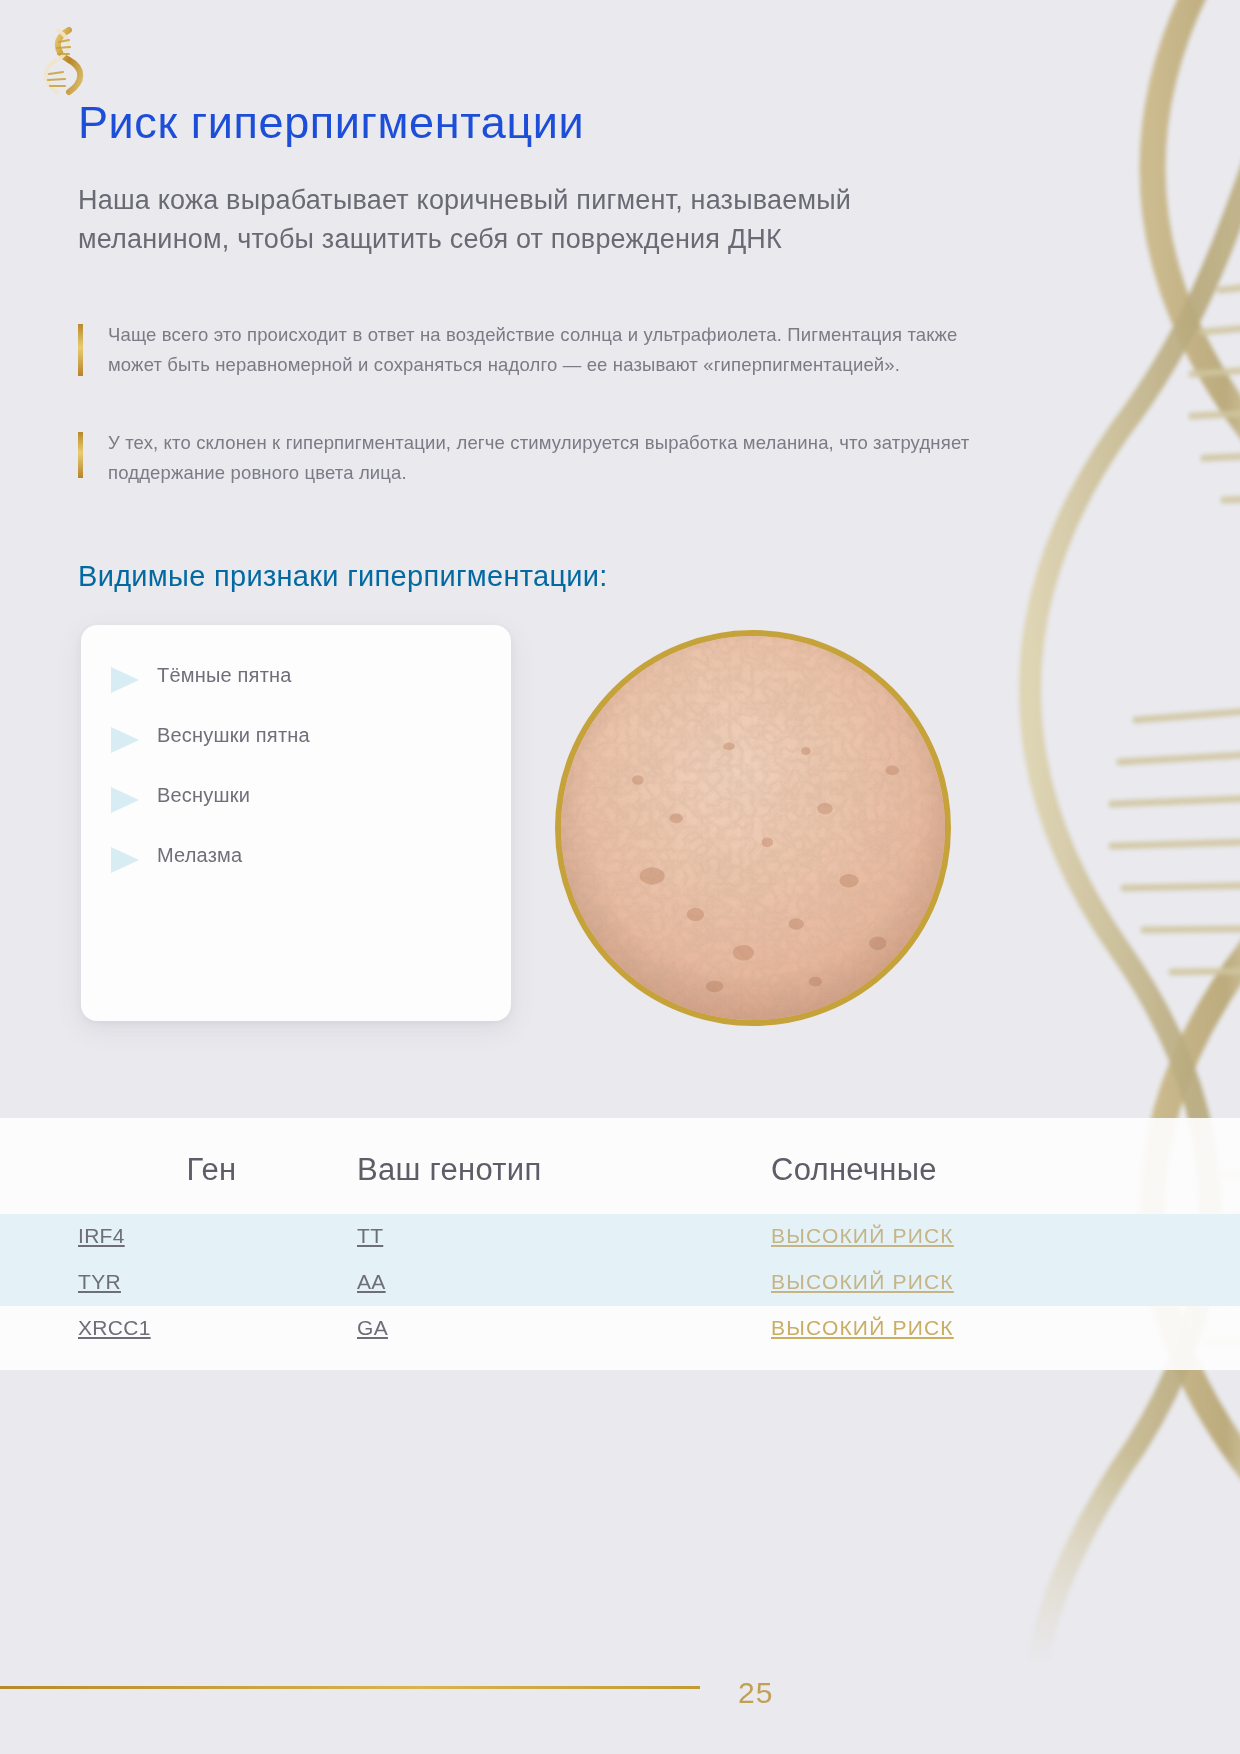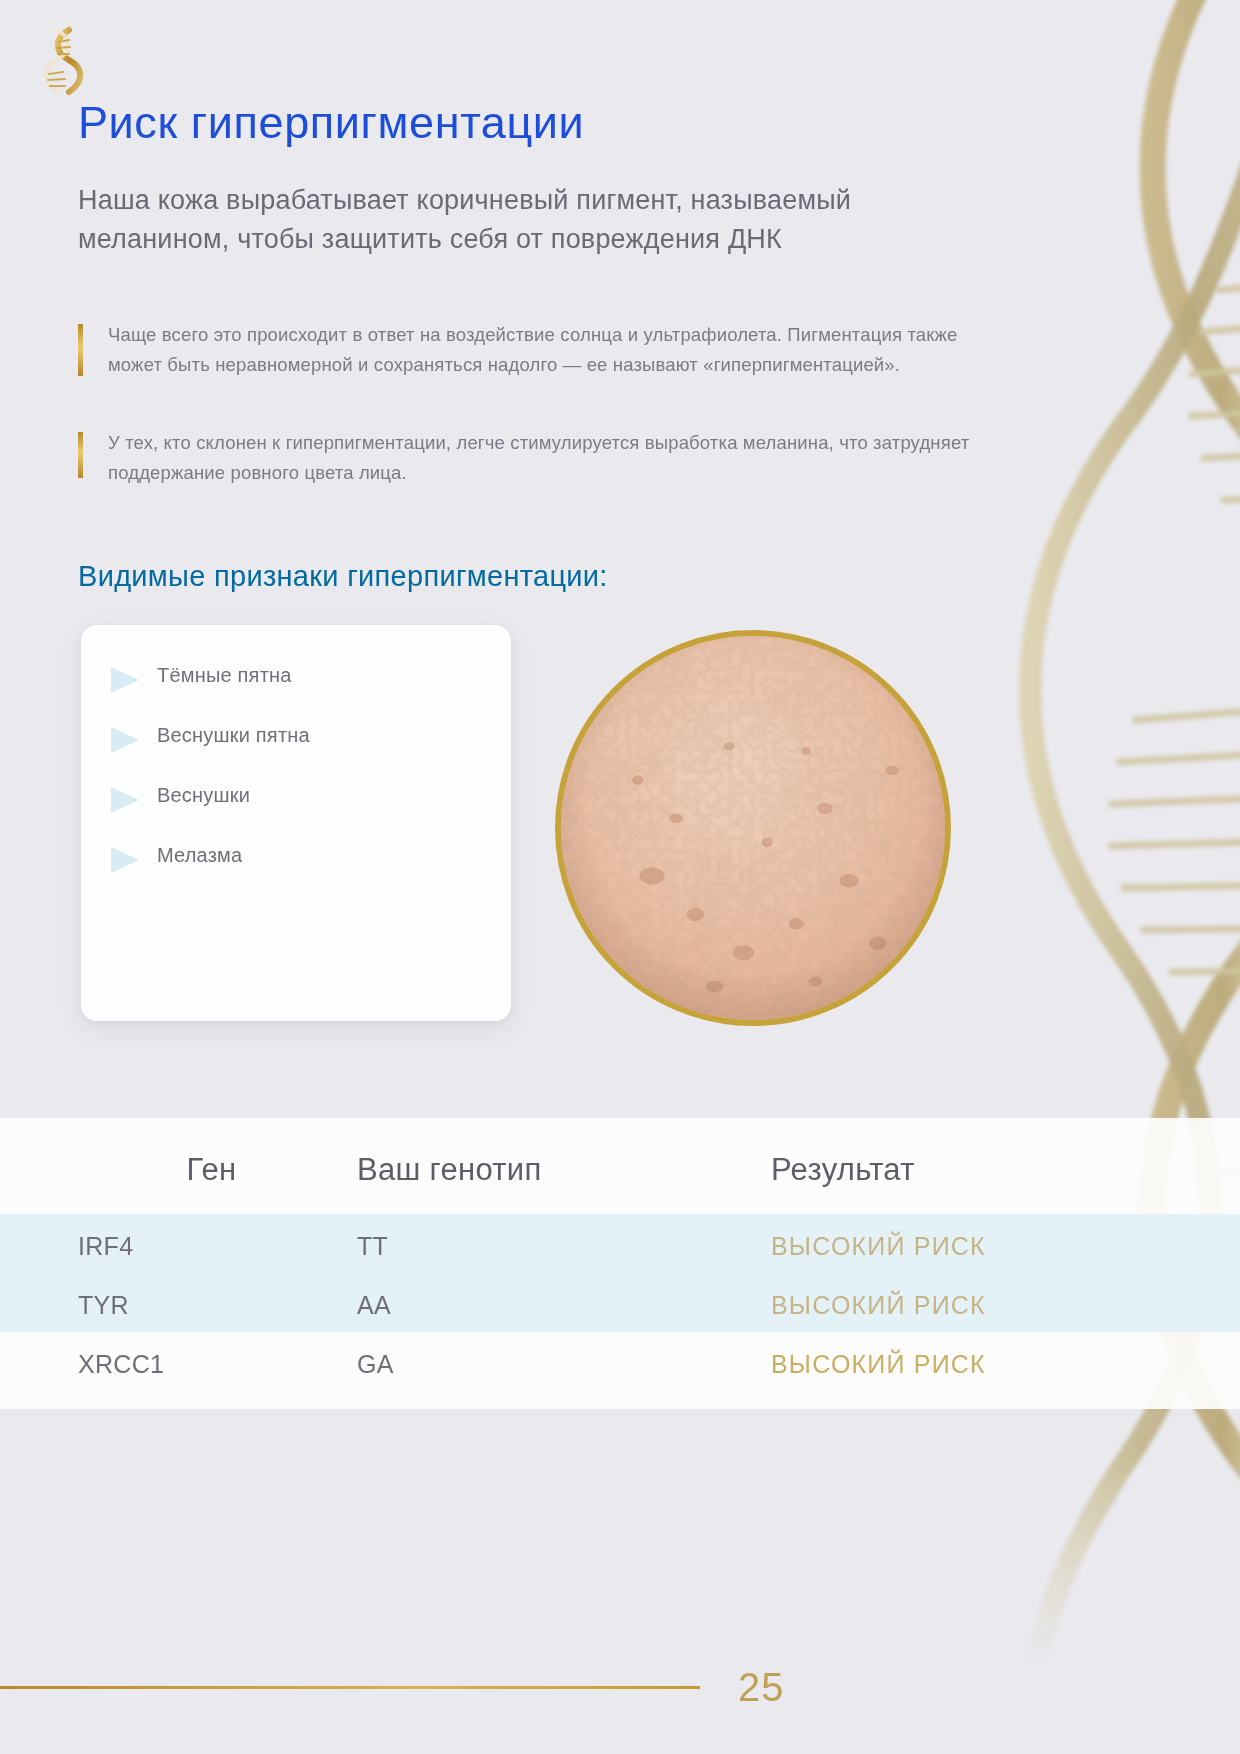--- a/index.html
+++ b/index.html
@@ -141,42 +141,43 @@
     color:#5d5d68;
     padding:34px 0 26px 0;
     letter-spacing:.3px;
     background:transparent;
   }
   .gtable th.h1{ padding-left:78px;text-align:center; }
   .gtable th.h2{ padding-left:12px; }
   .gtable th.h3{ padding-left:16px; }
 
   .gtable td {
-    font-size:25px;
+    font-size:21px;
     font-weight:300;
     color:#6e6e79;
-    padding:18px 0 12px 0;
+    padding:10px 0 12px 0;
     letter-spacing:.3px;
+    text-decoration:underline;
   }
   .gtable td.d1{ padding-left:78px; }
   .gtable td.d2{ padding-left:12px; }
   .gtable td.d3{ padding-left:16px; color:#c9ad63; letter-spacing:1.2px; }
 
   .gtable tbody tr.alt { background:#e4f1f7; }
   .gtable tbody tr.alt td.d3{ color:#c5b486; }
 
   
   .footer { position:absolute; left:0; bottom:0; width:1240px; height:160px; }
   .footer-rule {
     position:absolute; left:0; bottom:65px; width:700px; height:3px;
     background:linear-gradient(to right,#b8892a 0%,#d8b44f 60%,#c29a33 100%);
   }
   .page-num {
     position:absolute; left:738px; bottom:44px;
-    font-size:40px; font-weight:300; color:#c0a055; letter-spacing:1px;
+    font-size:30px; font-weight:300; color:#c0a055; letter-spacing:1px;
   }
 </style>
 </head>
 <body>
 
 <div class="page">
 
   <div class="bg-art">
     <div class="helix-wrap">
       <svg viewBox="0 0 540 1700" preserveAspectRatio="xMidYMin slice">
@@ -347,21 +348,21 @@
     <table class="gtable">
       <colgroup>
           <col class="c1">
           <col class="c2">
           <col class="c3">
         </colgroup>
       <thead>
         <tr>
           <th class="h1">Ген</th>
           <th class="h2">Ваш генотип</th>
-          <th class="h3">Результат</th>
+          <th class="h3">Солнечные</th>
         </tr>
       </thead>
       <tbody>
         <tr class="alt">
           <td class="d1">IRF4</td>
           <td class="d2">TT</td>
           <td class="d3">ВЫСОКИЙ РИСК</td>
         </tr>
         <tr class="alt">
           <td class="d1">TYR</td>

